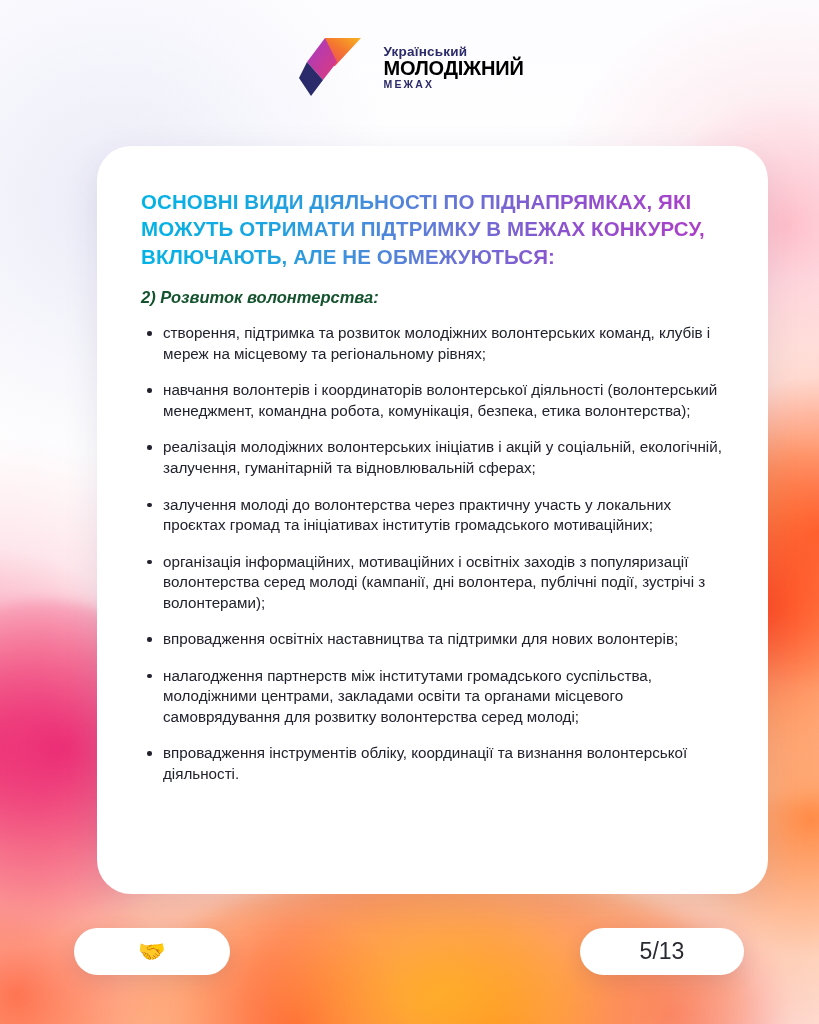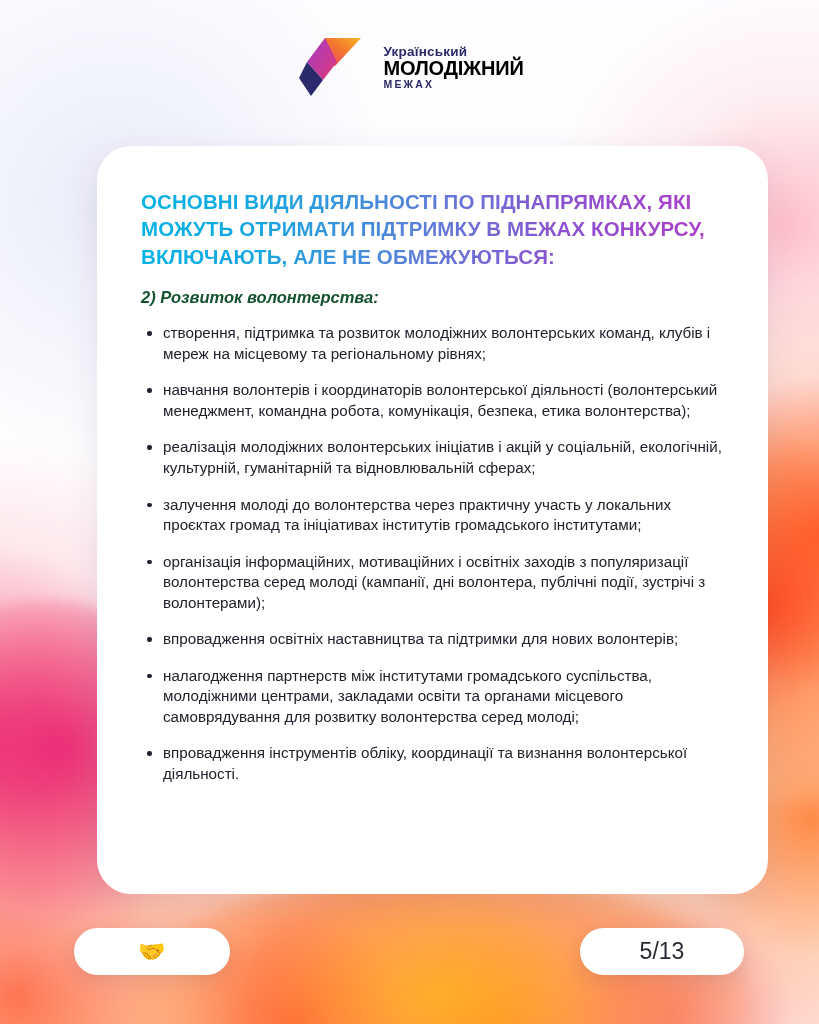--- a/index.html
+++ b/index.html
@@ -213,22 +213,22 @@
     <span class="logo-l3">МЕЖАХ</span>
   </div>
 </div>
 
 <div class="card">
   <h1 class="card-title">ОСНОВНІ ВИДИ ДІЯЛЬНОСТІ ПО ПІДНАПРЯМКАХ, ЯКІ МОЖУТЬ ОТРИМАТИ ПІДТРИМКУ В МЕЖАХ КОНКУРСУ, ВКЛЮЧАЮТЬ, АЛЕ НЕ ОБМЕЖУЮТЬСЯ:</h1>
   <h2 class="subtitle">2) Розвиток волонтерства:</h2>
   <ul class="points">
     <li>створення, підтримка та розвиток молодіжних волонтерських команд, клубів і мереж на місцевому та регіональному рівнях;</li>
     <li>навчання волонтерів і координаторів волонтерської діяльності (волонтерський менеджмент, командна робота, комунікація, безпека, етика волонтерства);</li>
-    <li>реалізація молодіжних волонтерських ініціатив і акцій у соціальній, екологічній, культурній, гуманітарній та відновлювальній сферах;</li>
-    <li>залучення молоді до волонтерства через практичну участь у локальних проєктах громад та ініціативах інститутів громадського інститутами;</li>
+    <li>реалізація молодіжних волонтерських ініціатив і акцій у соціальній, екологічній, залучення, гуманітарній та відновлювальній сферах;</li>
+    <li>залучення молоді до волонтерства через практичну участь у локальних проєктах громад та ініціативах інститутів громадського мотиваційних;</li>
     <li>організація інформаційних, мотиваційних і освітніх заходів з популяризації волонтерства серед молоді (кампанії, дні волонтера, публічні події, зустрічі з волонтерами);</li>
     <li>впровадження освітніх наставництва та підтримки для нових волонтерів;</li>
     <li>налагодження партнерств між інститутами громадського суспільства, молодіжними центрами, закладами освіти та органами місцевого самоврядування для розвитку волонтерства серед молоді;</li>
     <li>впровадження інструментів обліку, координації та визнання волонтерської діяльності.</li>
   </ul>
 </div>
 
 <div class="pill pill-left">
   <span>🤝</span>
 </div>

